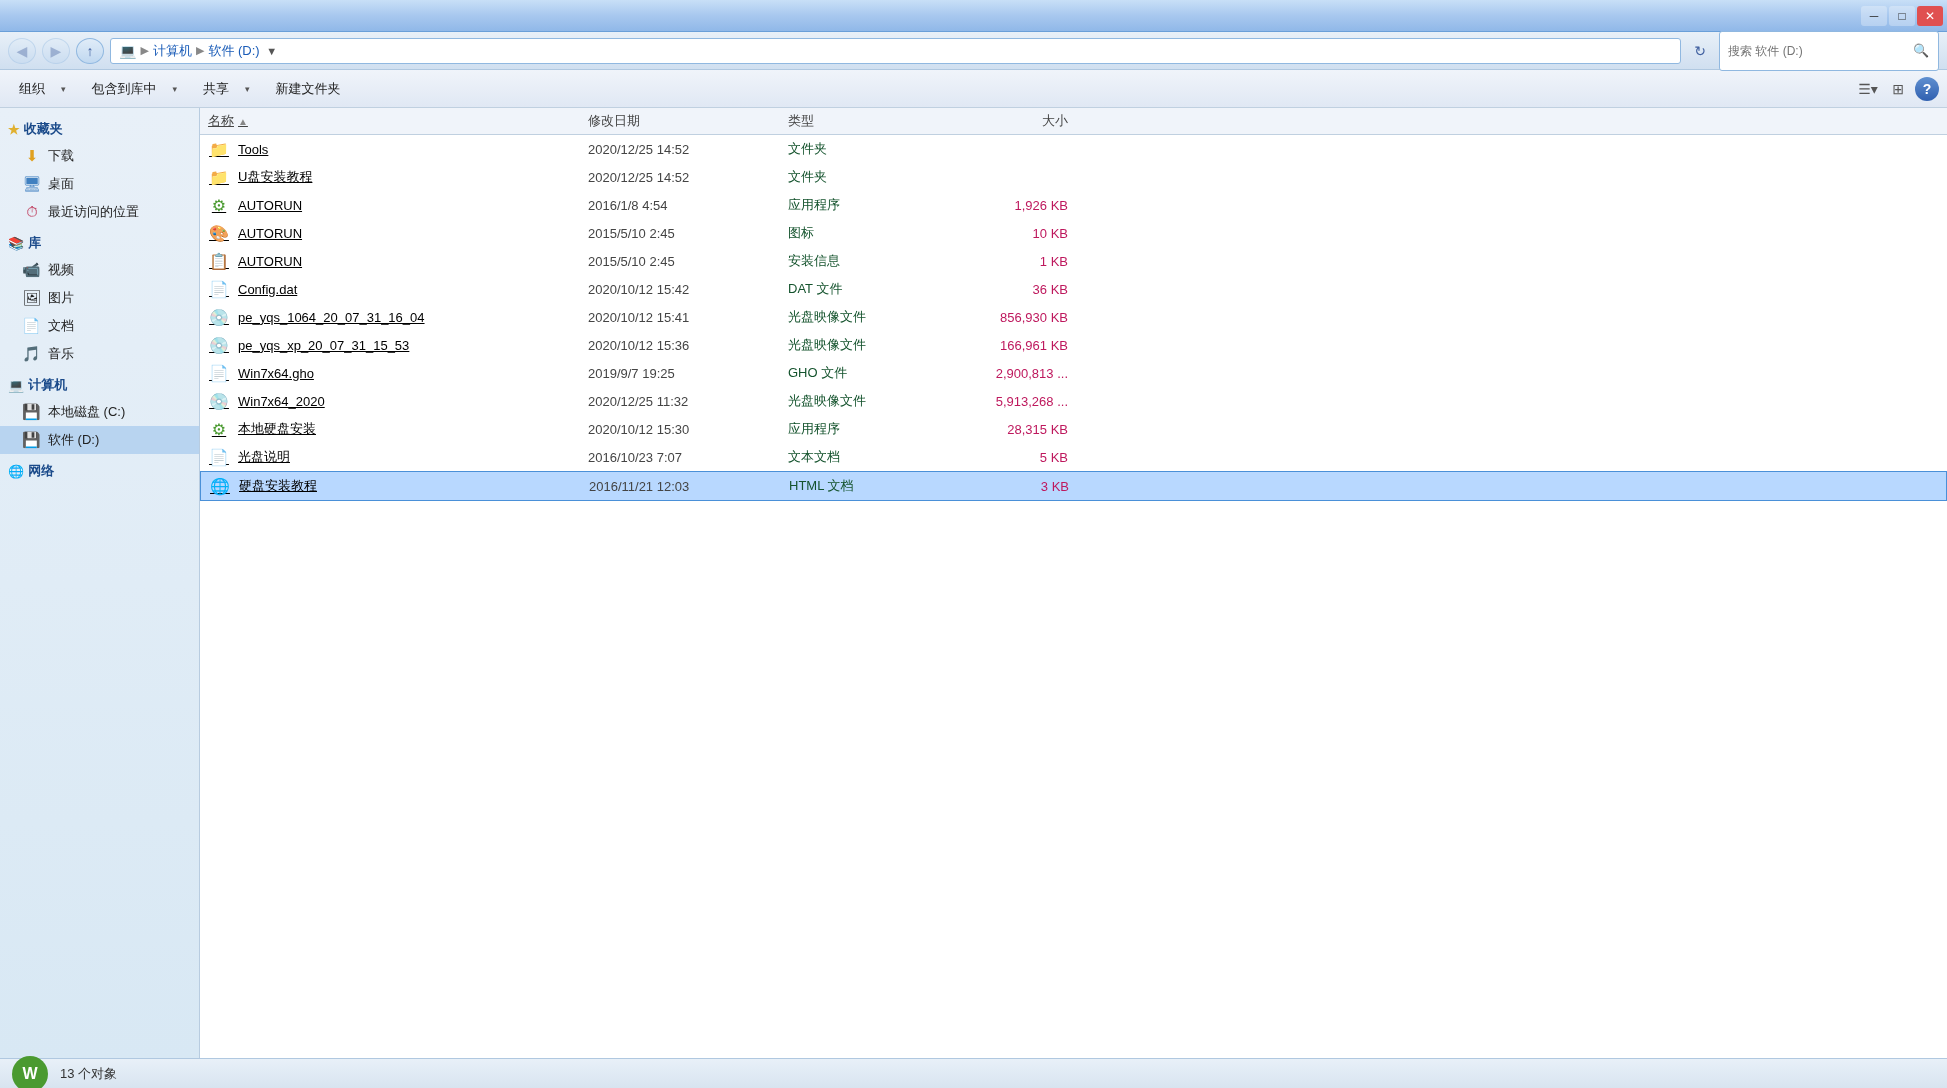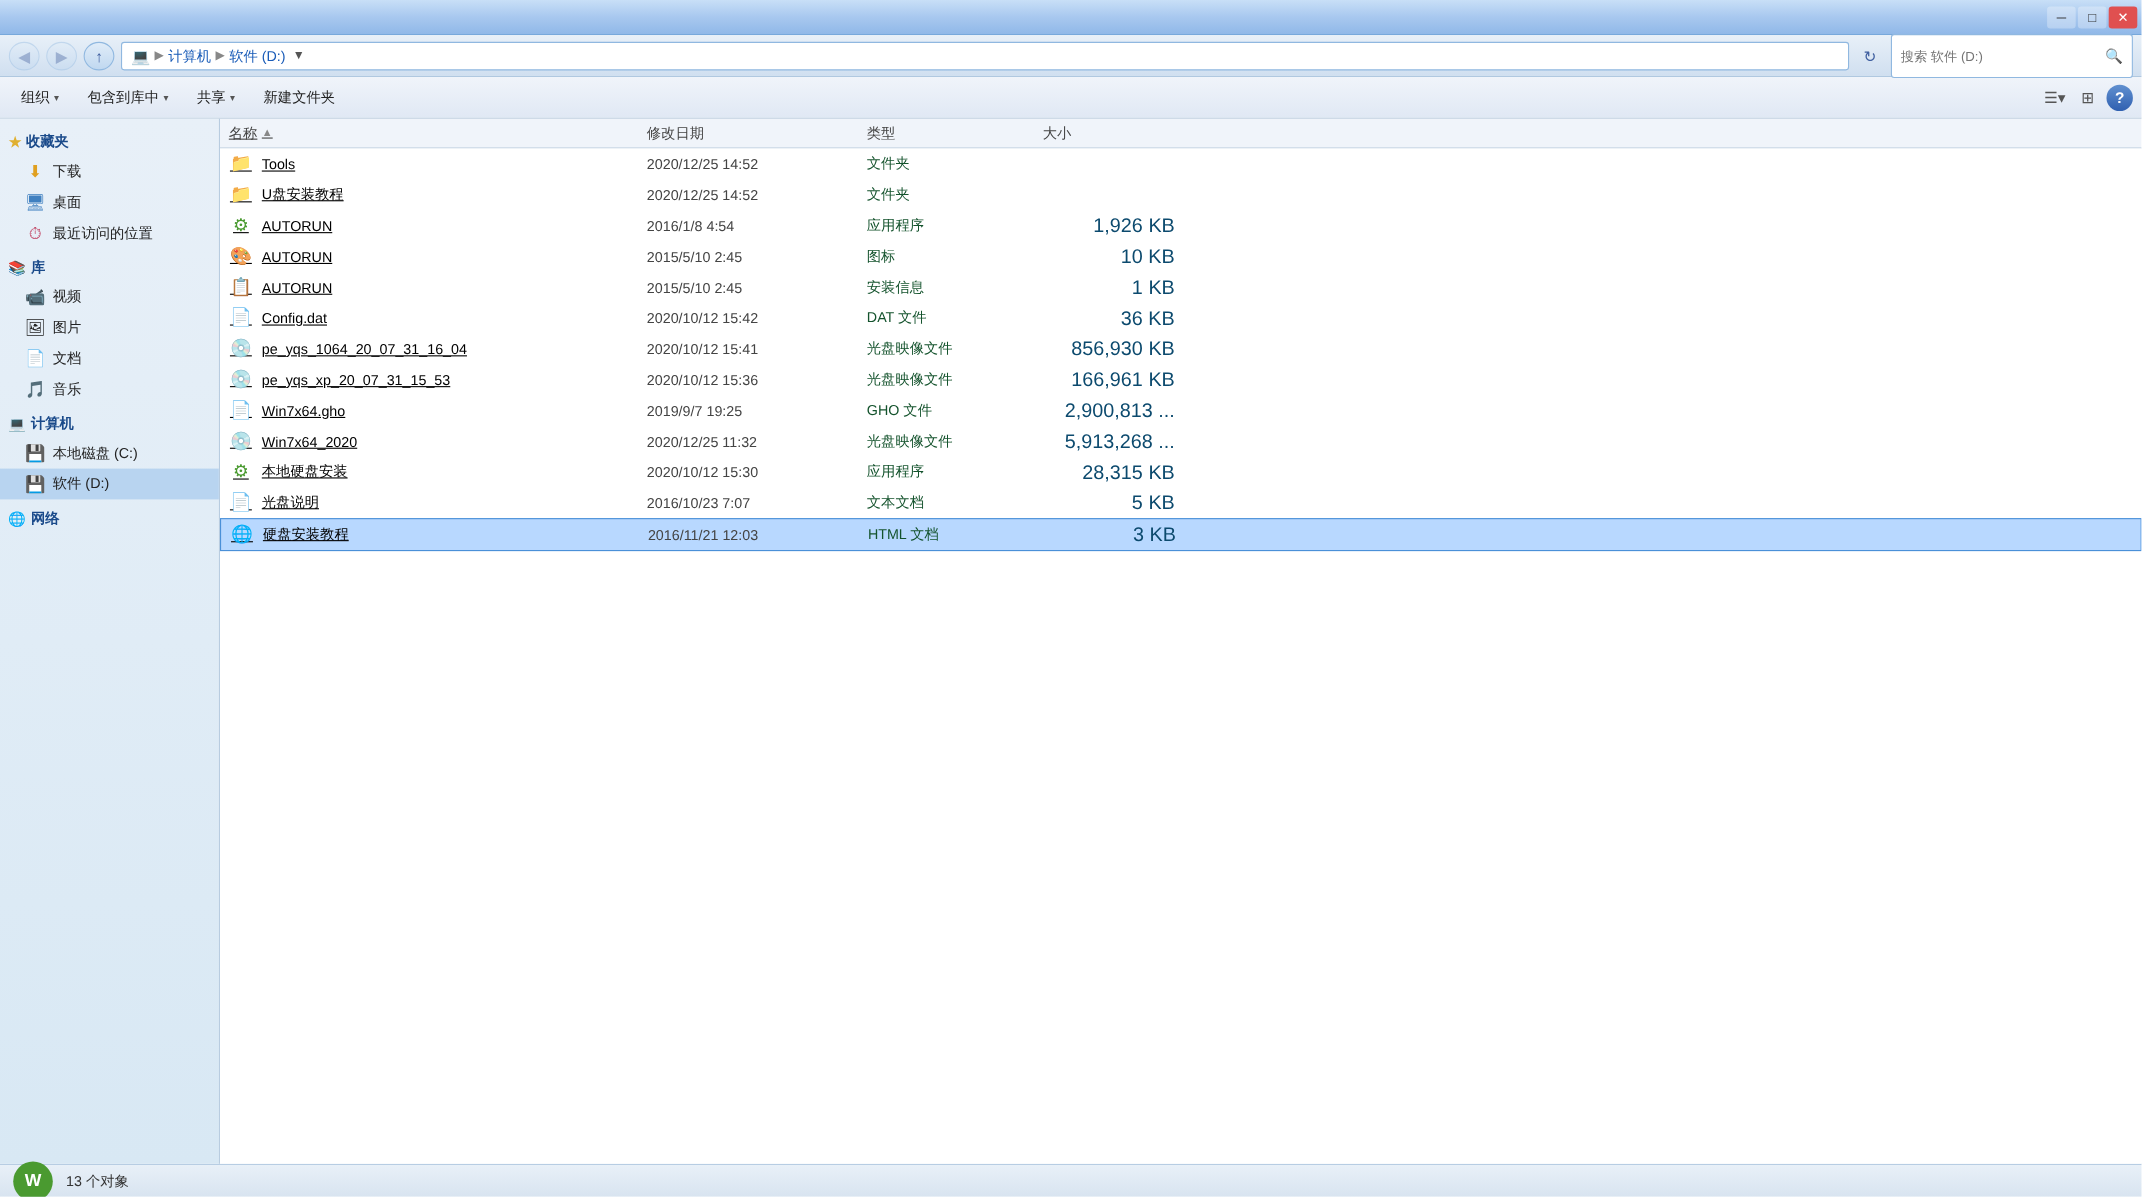--- a/index.html
+++ b/index.html
@@ -130,21 +130,21 @@
       gap: 4px;
       border-bottom: 1px solid #c0d0e0;
     }
     .toolbar-btn {
       height: 28px;
       padding: 0 10px;
       border-radius: 3px;
       cursor: pointer;
       display: flex;
       align-items: center;
-      gap: 4px;
+      gap: 16px;
       font-size: 13px;
       color: #222;
       background: transparent;
       border: 1px solid transparent;
       position: relative;
     }
     .toolbar-btn .arrow {
       font-size: 9px;
       color: #555;
     }
@@ -213,21 +213,21 @@
       align-items: center;
       padding: 4px 8px;
       background: #f0f4fa;
       border-bottom: 1px solid #c0d0e0;
       font-size: 13px;
       color: #444;
     }
     .col-name { flex: 0 0 380px; cursor: pointer; display: flex; align-items: center; gap: 4px; text-decoration: underline; }
     .col-modified { flex: 0 0 200px; cursor: pointer; font-family: Liberation Mono, monospace; }
     .col-type { flex: 0 0 160px; cursor: pointer; }
-    .col-size { flex: 0 0 120px; cursor: pointer; }
+    .col-size { flex: 0 0 120px; text-align: right; cursor: pointer; }
 
     .file-list {
       flex: 1;
       overflow-y: auto;
       background: #fff;
     }
     .file-row {
       display: flex;
       align-items: center;
       padding: 3px 8px;
@@ -245,21 +245,21 @@
       height: 22px;
       display: flex;
       align-items: center;
       justify-content: center;
       font-size: 16px;
       flex-shrink: 0;
     }
     .file-name-text { font-size: 13px; }
     .file-modified { flex: 0 0 200px; font-size: 13px; color: #444; }
     .file-type { flex: 0 0 160px; font-size: 13px; color: #14532d; }
-    .file-size { flex: 0 0 120px; text-align: right; font-size: 18px; color: #0c4a6e; }
+    .file-size { flex: 0 0 120px; text-align: right; font-size: 13px; color: #be185d; }
 
     
     .statusbar {
       height: 30px;
       background: linear-gradient(to bottom, #e8f0f8 0%, #d8e4f0 100%);
       border-top: 1px solid #b0c8e0;
       display: flex;
       align-items: center;
       padding: 0 12px;
       gap: 12px;

